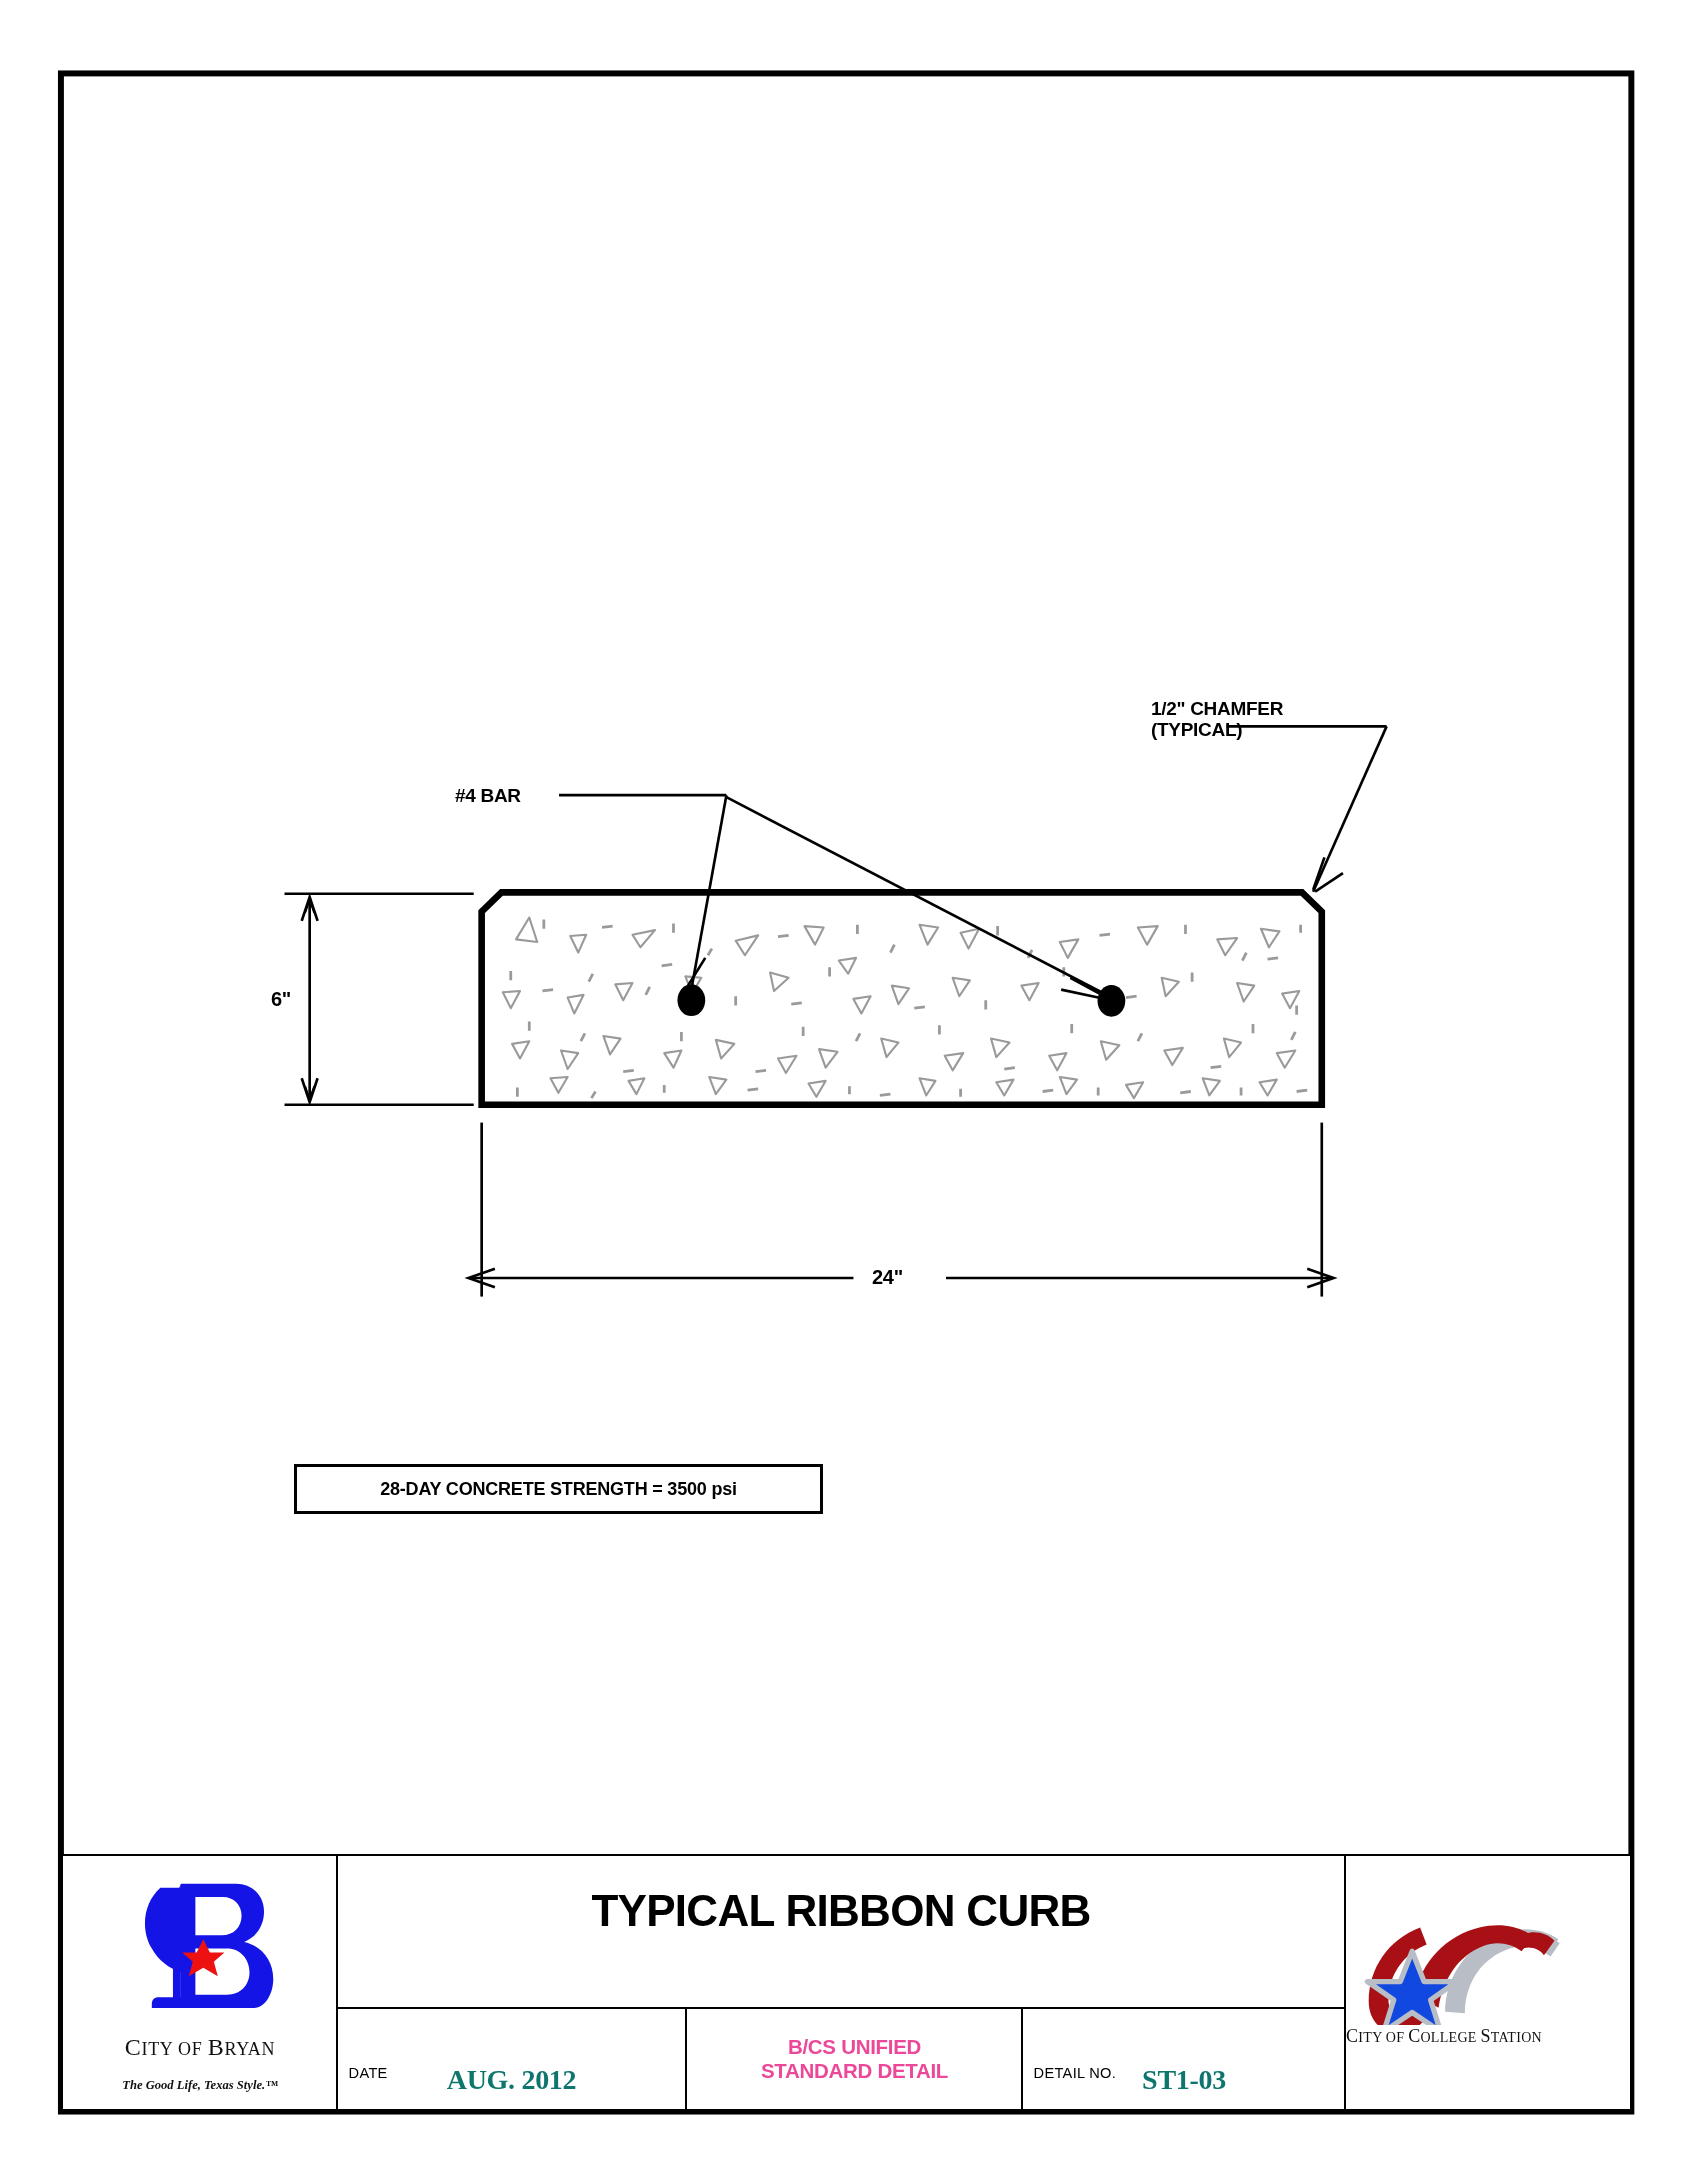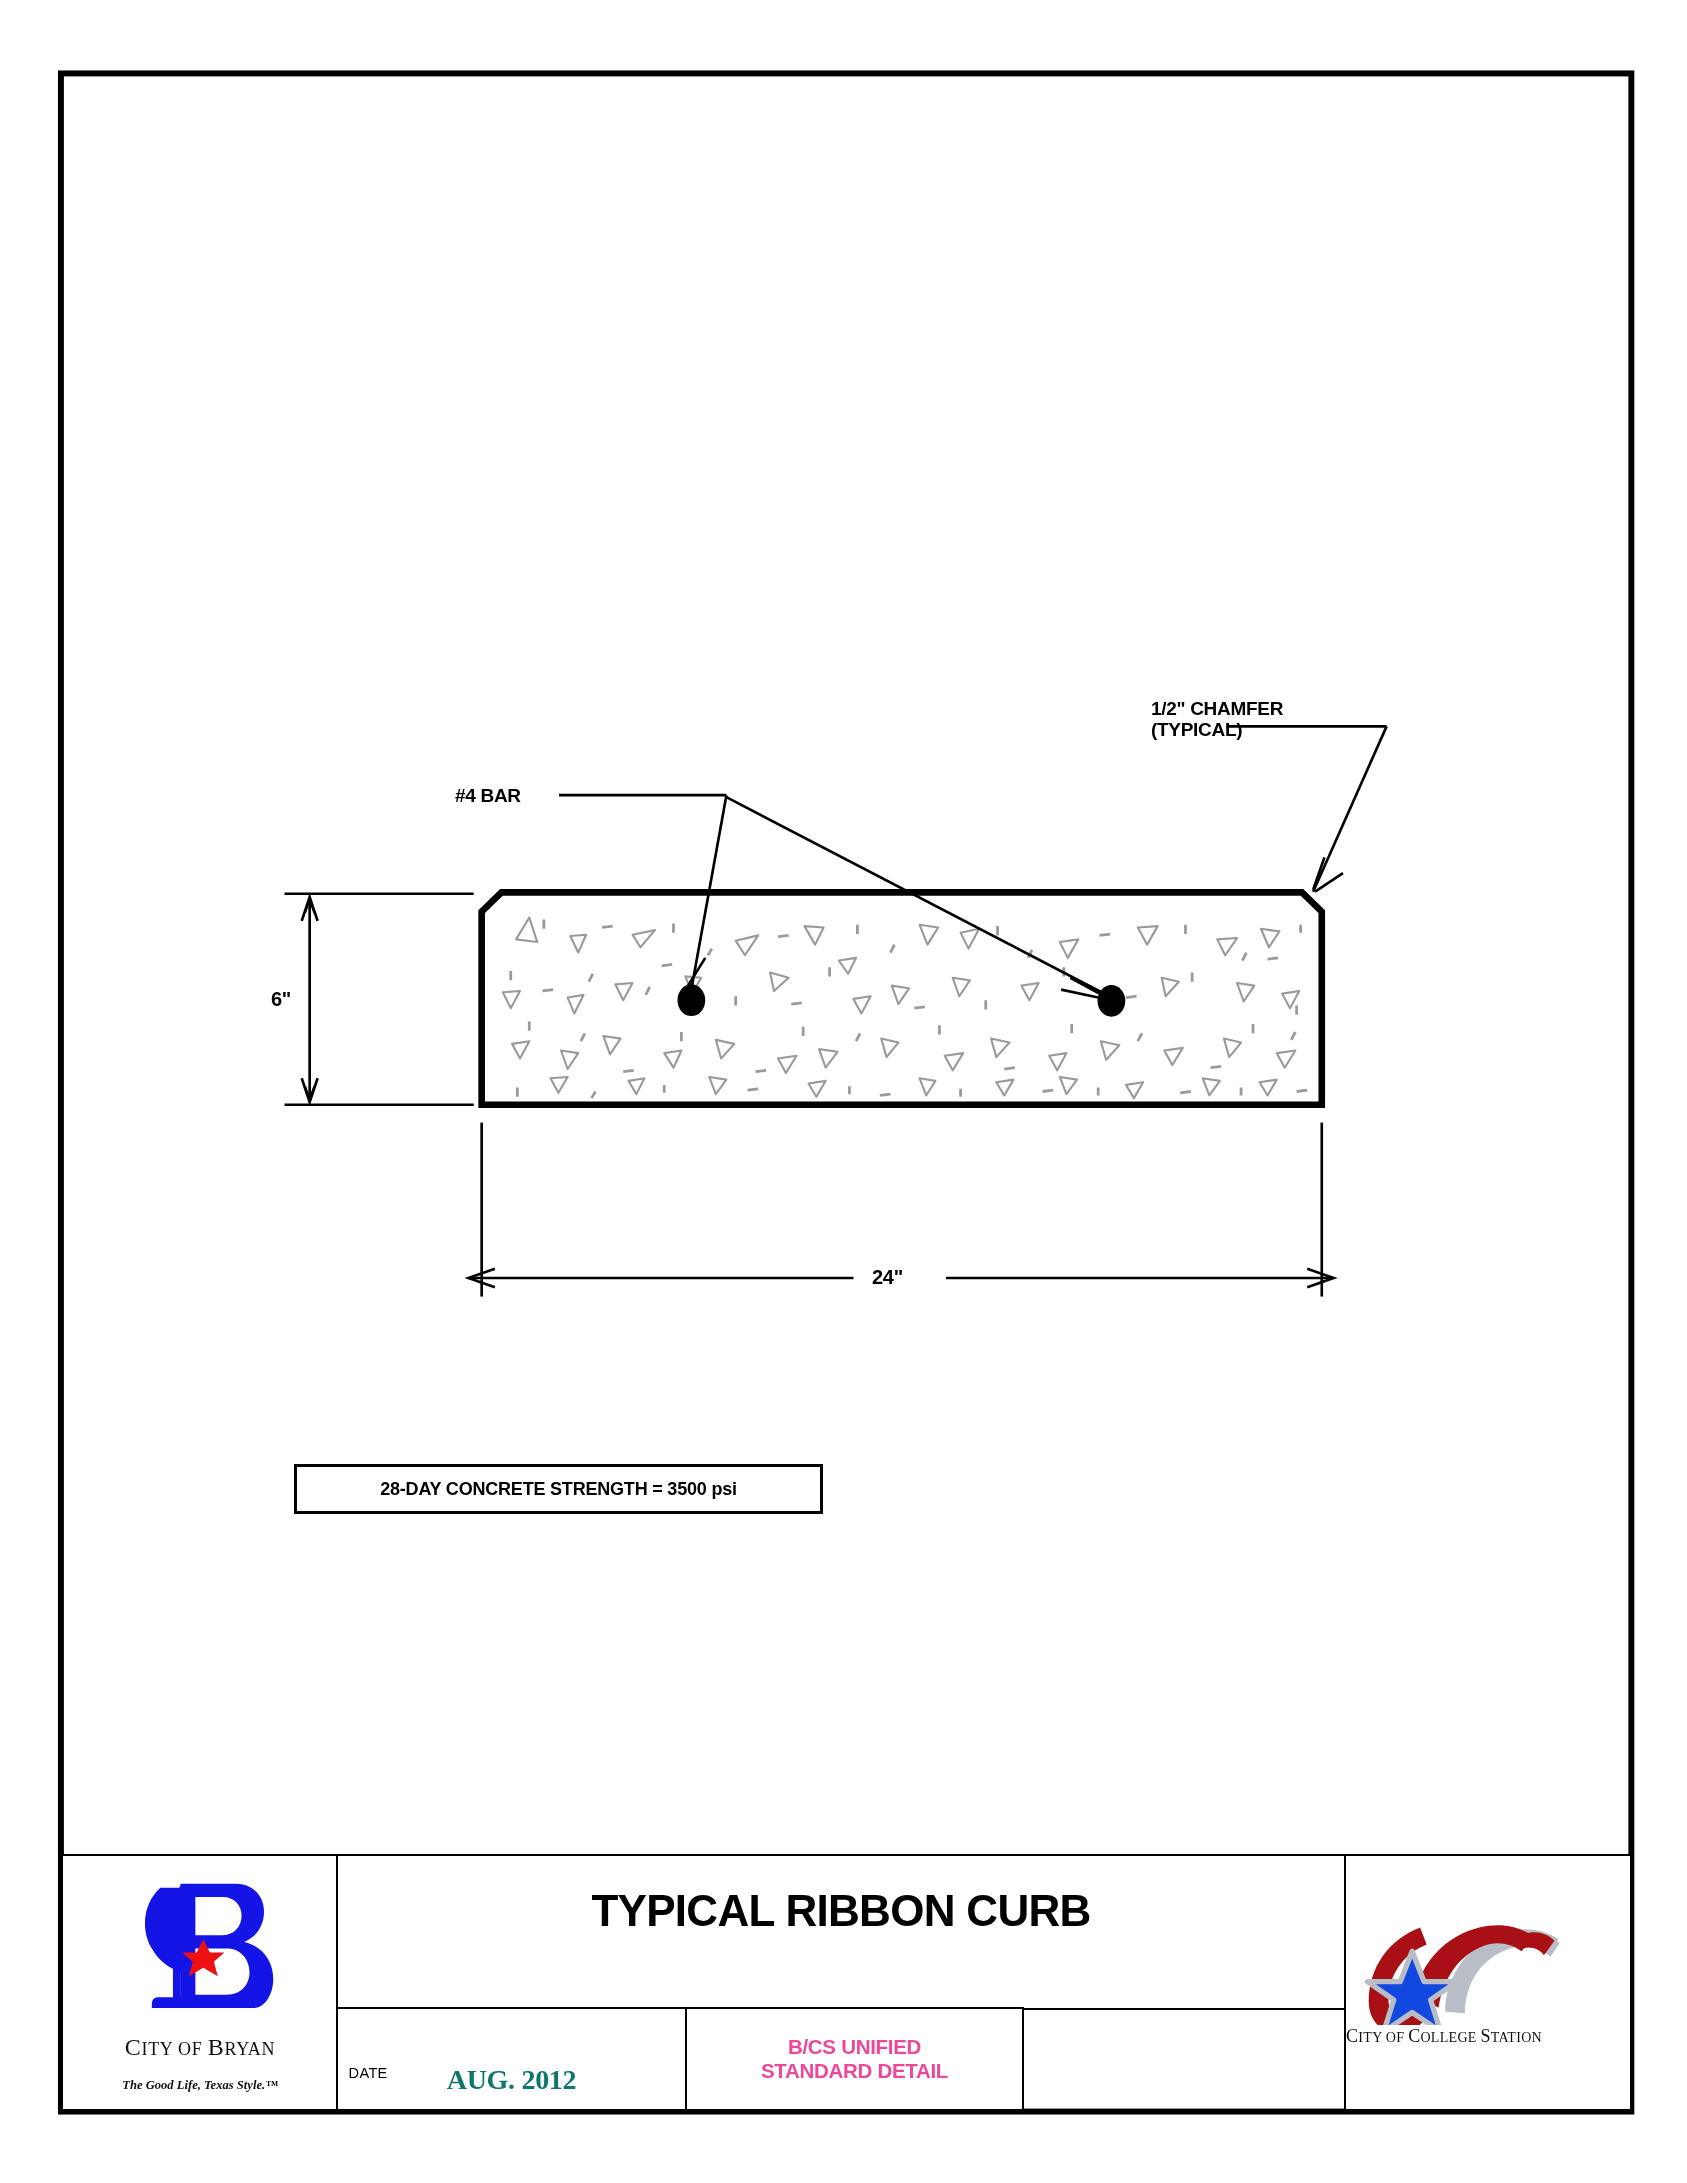--- a/index.html
+++ b/index.html
@@ -408,20 +408,24 @@
     <div class="tb-value">AUG. 2012</div>
   </div>
 
   <div class="tb-cell tb-std">
     <div class="tb-value-two">
       <div>B/CS UNIFIED</div>
       <div>STANDARD DETAIL</div>
     </div>
   </div>
 
+  <div class="tb-cell tb-detno">
+    <div class="tb-caption">DETAIL NO.</div>
+    <div class="tb-value">ST1-03</div>
+  </div>
 
   <div class="tb-cell tb-logo-cs">
     <div class="cs-wrap">
       <svg width="218" height="112" viewBox="0 0 330 170">
 
         <path d="M150,150 C150,96 186,46 238,30 C268,20 300,24 322,40
                  L304,62 C286,50 262,48 242,56 C202,72 180,110 180,152 Z" fill="#B9BEC6"></path>
         <path d="M228,36 C262,20 300,26 324,46 L310,66 C290,50 262,46 238,56 Z" fill="#B9BEC6"></path>
 
         <path d="M112,22 C64,40 34,84 34,134 C34,162 52,182 78,182

